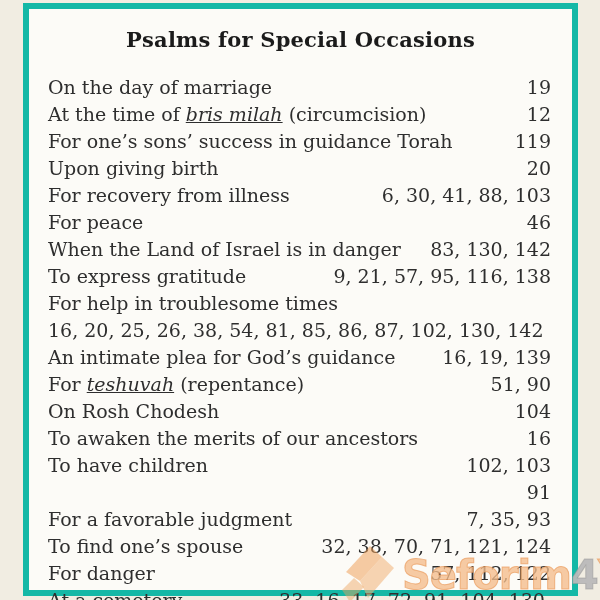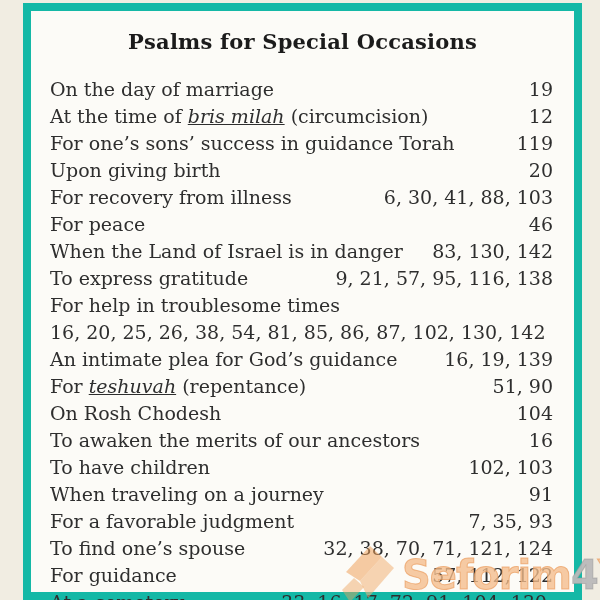--- a/index.html
+++ b/index.html
@@ -1,20 +1,20 @@
 <!DOCTYPE html>
 <html><head>
 <meta charset="utf-8">
 <style>
   html,body{margin:0;padding:0;}
   body{width:600px;height:600px;background:#f1ede2;}
   .canvas{position:relative;width:600px;height:600px;overflow:hidden;
           font-family:"DejaVu Serif","DejaVu Sans",serif;color:#2e2e2e;}
   .frame{position:absolute;left:23px;top:3px;width:543px;height:581px;
-         background:#fcfbf7;border:8px solid #14b8a6;}
+         background:#fcfbf7;border:6px solid #14b8a6;}
   .title{margin:18px 10px 0 10px;text-align:center;font-size:21px;font-weight:bold;
          color:#1b1b1b;letter-spacing:.2px;}
   .list{margin:22px 21px 0 19px;font-size:19px;line-height:27px;}
   .row{text-align:right;}
   .row::after{content:"";display:table;clear:both;}
   .lbl{float:left;text-align:right;}
   .lbl .it{font-style:italic;text-decoration:underline;}
   .nums{white-space:nowrap;margin-top:8px;}
   .cont{clear:both;text-align:left;margin-top:30px;}
   
@@ -41,24 +41,24 @@
         <div class="row"><span class="lbl"><span class="pre">For recovery from illness</span><i class="it"></i><span class="post"></span></span><span class="nums">6, 30, 41, 88, 103</span></div>
         <div class="row"><span class="lbl"><span class="pre">For peace</span><i class="it"></i><span class="post"></span></span><span class="nums">46</span></div>
         <div class="row"><span class="lbl"><span class="pre">When the Land of Israel is in danger</span><i class="it"></i><span class="post"></span></span><span class="nums">83, 130, 142</span></div>
         <div class="row"><span class="lbl"><span class="pre">To express gratitude</span><i class="it"></i><span class="post"></span></span><span class="nums">9, 21, 57, 95, 116, 138</span></div>
         <div class="row"><span class="lbl"><span class="pre">For help in troublesome times</span><i class="it"></i><span class="post"></span></span><span class="nums"></span><div class="cont">16, 20, 25, 26, 38, 54, 81, 85, 86, 87, 102, 130, 142</div></div>
         <div class="row"><span class="lbl"><span class="pre">An intimate plea for God’s guidance</span><i class="it"></i><span class="post"></span></span><span class="nums">16, 19, 139</span></div>
         <div class="row"><span class="lbl"><span class="pre">For </span><i class="it">teshuvah</i><span class="post"> (repentance)</span></span><span class="nums">51, 90</span></div>
         <div class="row"><span class="lbl"><span class="pre">On Rosh Chodesh</span><i class="it"></i><span class="post"></span></span><span class="nums">104</span></div>
         <div class="row"><span class="lbl"><span class="pre">To awaken the merits of our ancestors</span><i class="it"></i><span class="post"></span></span><span class="nums">16</span></div>
         <div class="row"><span class="lbl"><span class="pre">To have children</span><i class="it"></i><span class="post"></span></span><span class="nums">102, 103</span></div>
-        <div class="row"><span class="lbl"><span class="pre">When traveling on a journey</span><i class="it"></i><span class="post"></span></span><span class="nums">91</span></div>
+        <div class="row"><span class="nums">91</span></div>
         <div class="row"><span class="lbl"><span class="pre">For a favorable judgment</span><i class="it"></i><span class="post"></span></span><span class="nums">7, 35, 93</span></div>
         <div class="row"><span class="lbl"><span class="pre">To find one’s spouse</span><i class="it"></i><span class="post"></span></span><span class="nums">32, 38, 70, 71, 121, 124</span></div>
-        <div class="row"><span class="lbl"><span class="pre">For guidance</span><i class="it"></i><span class="post"></span></span><span class="nums">57, 112, 122</span></div>
+        <div class="row"><span class="lbl"><span class="pre">For danger</span><i class="it"></i><span class="post"></span></span><span class="nums">57, 112, 122</span></div>
         <div class="row"><span class="lbl"><span class="pre">At a cemetery</span><i class="it"></i><span class="post"></span></span><span class="nums">33, 16, 17, 72, 91, 104, 130,</span></div>
       </div>
   </div>
 
   <div class="watermark">
     <svg class="wm-logo" width="64" height="62" viewBox="0 0 64 62" aria-hidden="true">
       <path d="M10 30 L34 4 L46 15 L24 39 Z" fill="rgba(238,162,92,0.55)"></path>
       <path d="M24 39 L46 15 L58 26 L32 56 Z" fill="rgba(241,178,120,0.55)"></path>
       <path d="M6 48 L18 36 L28 45 L14 60 Z" fill="rgba(238,162,92,0.45)"></path>
     </svg>

